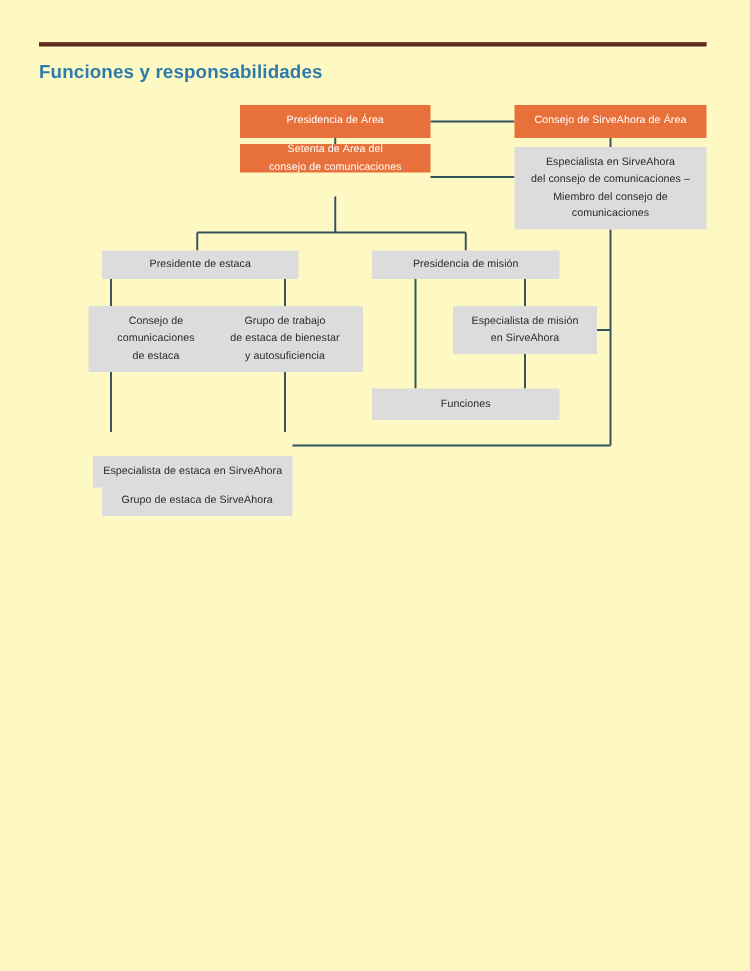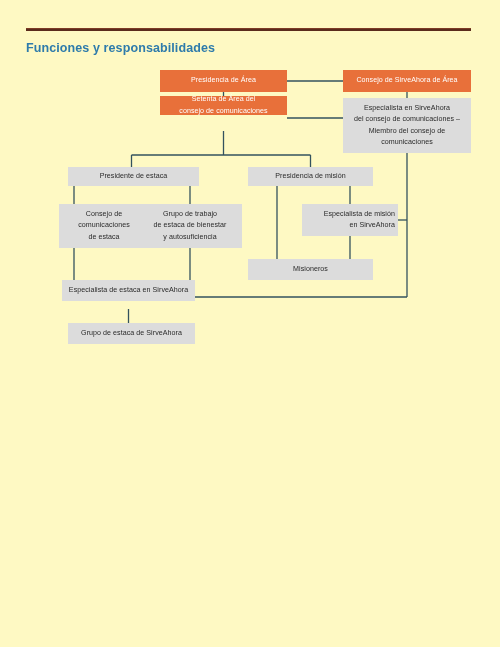--- a/index.html
+++ b/index.html
@@ -130,27 +130,27 @@
         </div>
         <div class="node grey" style="left: 248px; top: 167px; width: 125px; height: 19px;">
           <span class="txt">Presidencia de misión</span>
         </div>
         <div class="node grey" style="left: 29px; top: 204px; width: 90px; height: 44px; margin-left: 30px;">
           <span class="txt">Consejo de<br>comunicaciones<br>de estaca</span>
         </div>
         <div class="node grey" style="left: 138px; top: 204px; width: 104px; height: 44px;">
           <span class="txt">Grupo de trabajo<br>de estaca de bienestar<br>y autosuficiencia</span>
         </div>
-        <div class="node grey" style="left: 302px; top: 204px; width: 96px; height: 32px; text-align: right;">
+        <div class="node grey" style="left: 302px; top: 204px; width: 96px; height: 32px;">
           <span class="txt">Especialista de misión<br>en SirveAhora</span>
         </div>
         <div class="node grey" style="left: 248px; top: 259px; width: 125px; height: 21px;">
-          <span class="txt">Misioneros</span>
+          <span class="txt">Funciones</span>
         </div>
-        <div class="node grey" style="left: 62px; top: 280px; width: 133px; height: 21px;">
+        <div class="node grey" style="left: 62px; top: 304px; width: 133px; height: 21px;">
           <span class="txt">Especialista de estaca en SirveAhora</span>
         </div>
         <div class="node grey" style="left: 68px; top: 323px; width: 127px; height: 21px;">
           <span class="txt">Grupo de estaca de SirveAhora</span>
         </div>
       </div>
   </div>
 
 </div>
 

